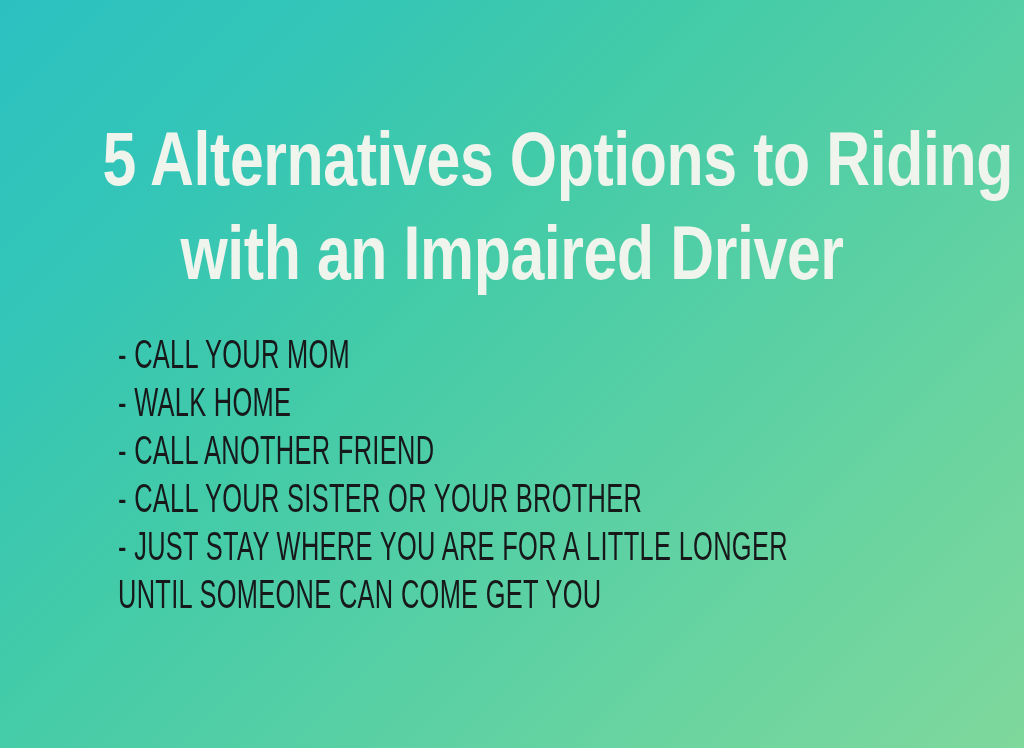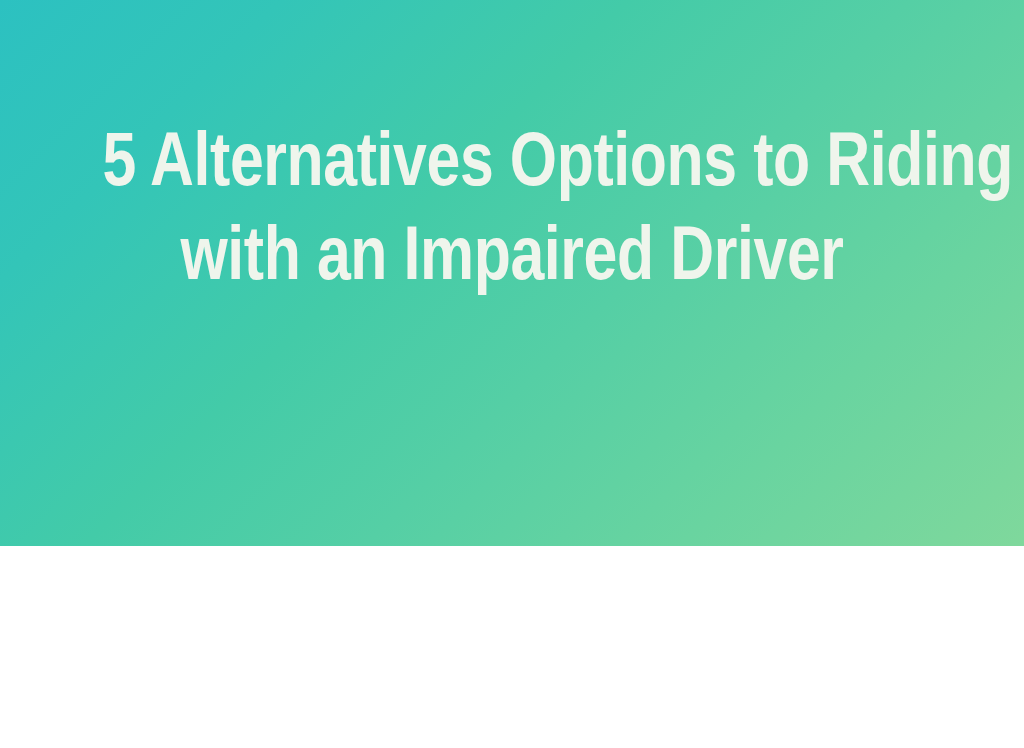--- a/index.html
+++ b/index.html
@@ -11,21 +11,21 @@
   body {
     width: 1024px;
     height: 748px;
     overflow: hidden;
     font-family: "Liberation Sans", sans-serif;
   }
 
   #slide {
     position: relative;
     width: 1024px;
-    height: 546px;
+    height: 748px;
     box-sizing: border-box;
     background: linear-gradient(135deg,
                 #2CC1C1 0%,
                 #33C5B8 18%,
                 #43CBA8 40%,
                 #55CFA5 58%,
                 #69D4A0 78%,
                 #7FD89C 100%);
     overflow: hidden;
     padding-left: 40px;
@@ -80,14 +80,22 @@
 </head>
 <body>
 
 <div id="slide">
 
   <div id="title-block">
     <span class="title-line">5 Alternatives Options to Riding</span>
     <span class="title-line">with an Impaired Driver</span>
   </div>
 
+  <div id="list-block">
+    <span class="list-line">- CALL YOUR MOM</span>
+    <span class="list-line">- WALK HOME</span>
+    <span class="list-line">- CALL ANOTHER FRIEND</span>
+    <span class="list-line">- CALL YOUR SISTER OR YOUR BROTHER</span>
+    <span class="list-line">- JUST STAY WHERE YOU ARE FOR A LITTLE LONGER</span>
+    <span class="list-line">UNTIL SOMEONE CAN COME GET YOU</span>
+  </div>
 
 </div>
 
 </body></html>

